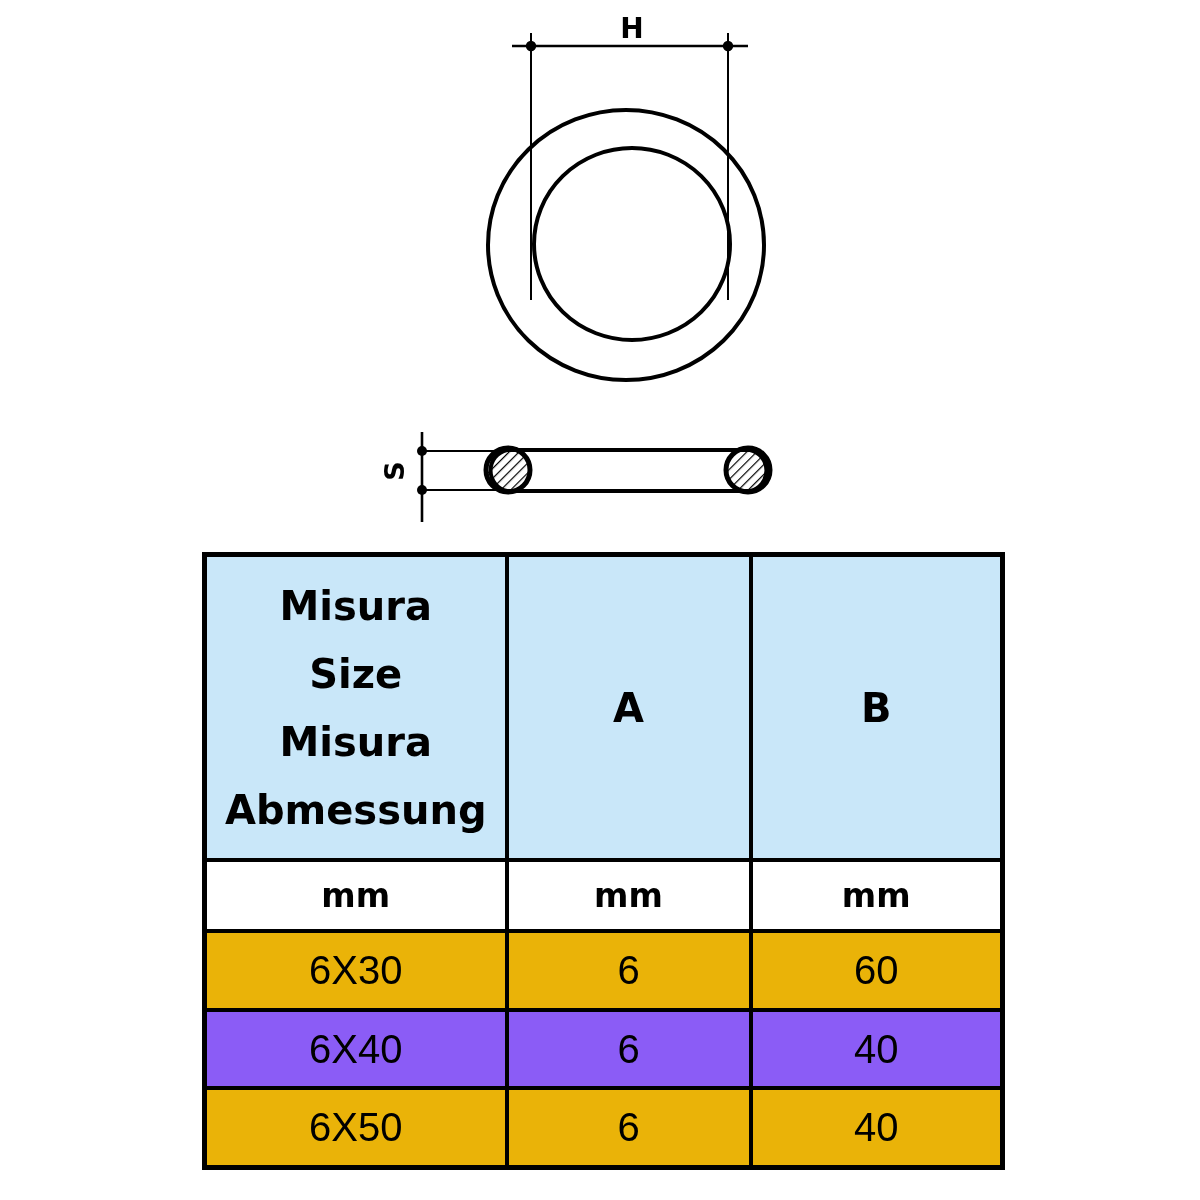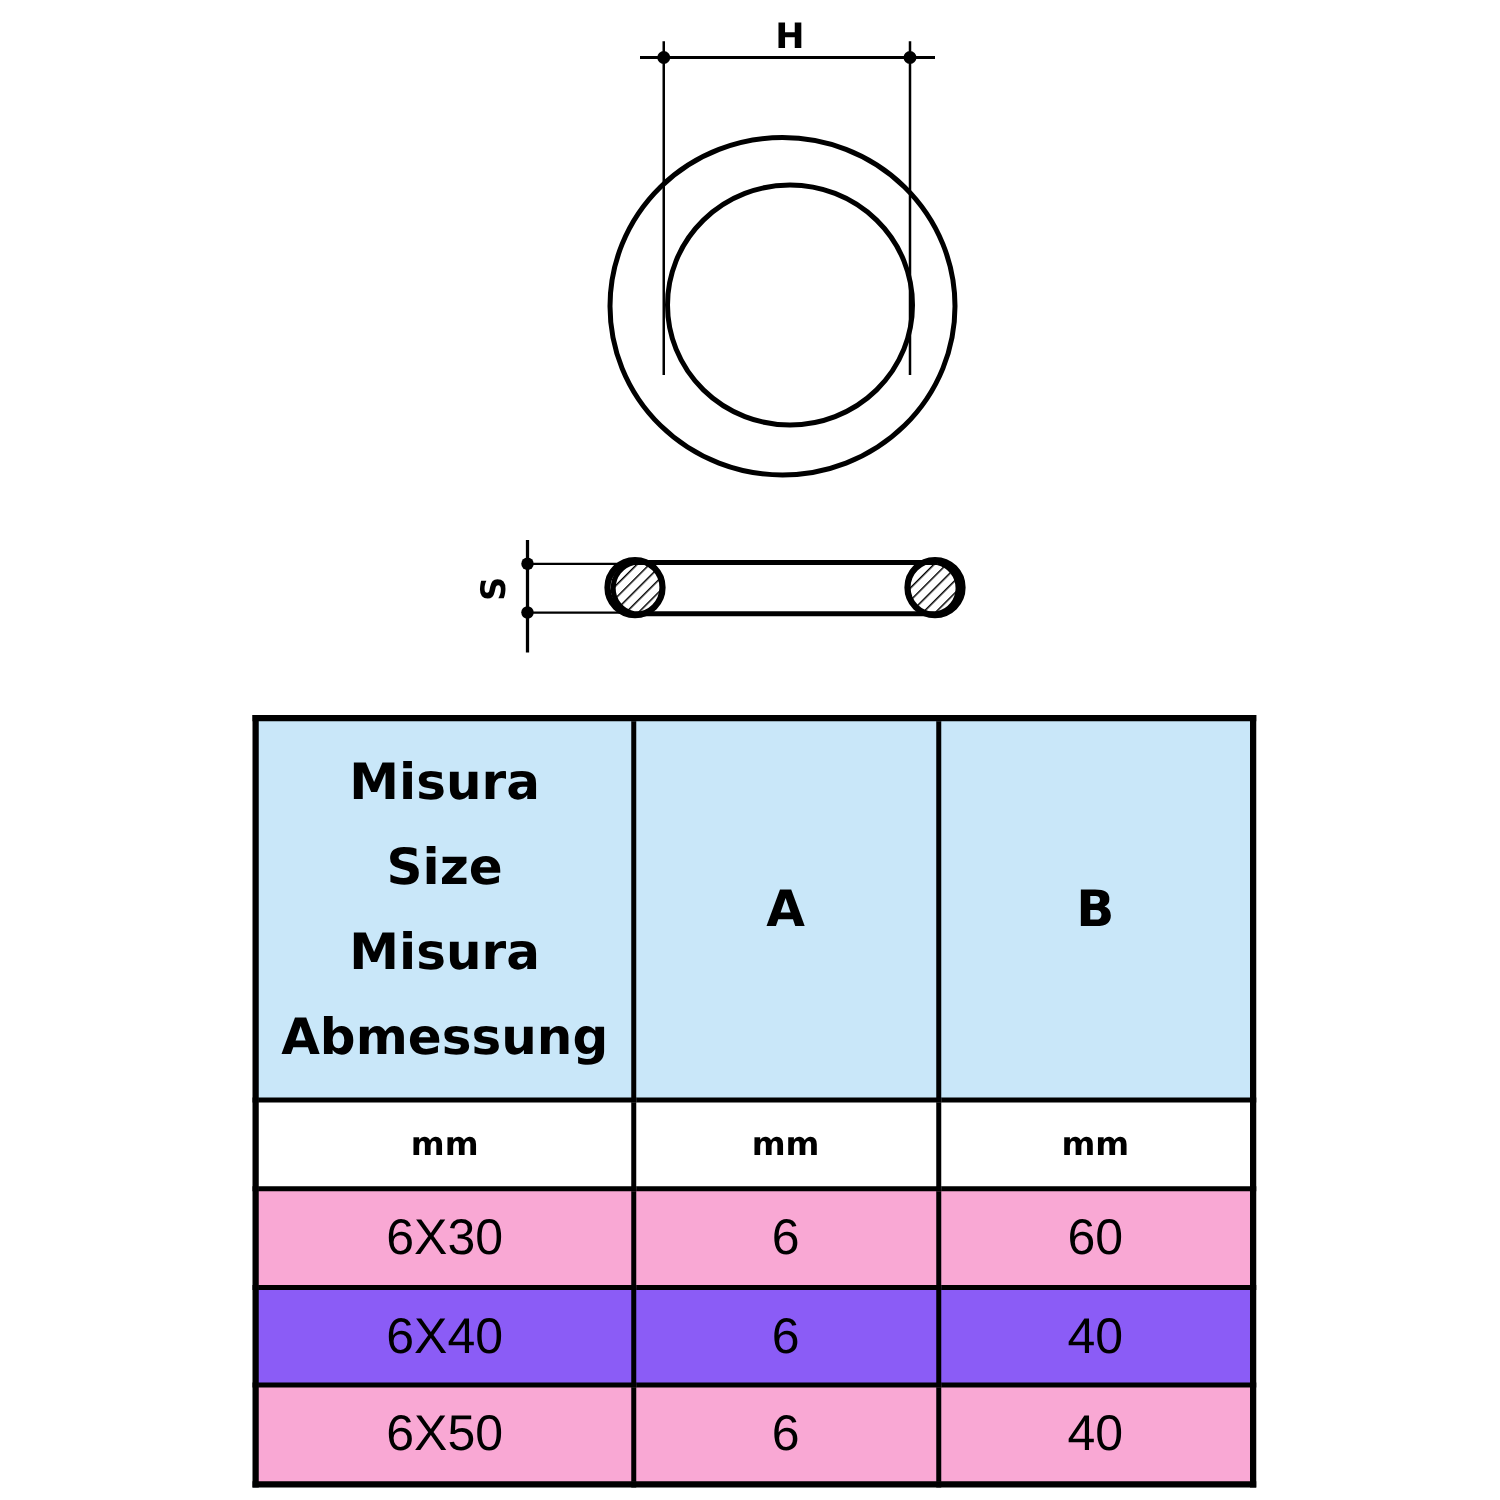--- a/index.html
+++ b/index.html
@@ -49,21 +49,20 @@
     top: 552px;
     width: 798px;
     height: 618px;
   }
   table.spec {
     border-collapse: collapse;
     width: 798px;
     height: 618px;
     table-layout: fixed;
     border: 5px solid #000000;
-    margin-top: 20px;
   }
   table.spec td {
     border: 4px solid #000000;
     text-align: center;
     vertical-align: middle;
     color: #000000;
     padding: 0;
   }
   col.c-size { width: 302px; }
   col.c-a    { width: 244px; }
@@ -88,30 +87,30 @@
     font-family: "DejaVu Sans", sans-serif;
     font-weight: bold;
     font-size: 40px;
   }
 
   .row-unit td {
     background: #ffffff;
     height: 62px;
     font-family: "DejaVu Sans", sans-serif;
     font-weight: bold;
-    font-size: 26px;
+    font-size: 33px;
   }
 
   .row-data td {
     height: 69px;
     font-family: "Liberation Sans", sans-serif;
     font-weight: 400;
     font-size: 40px;
   }
-  .row-data.alt td { background: #f9a8d4; }
+  .row-data.alt td { background: #eab308; }
   .row-data.plain td { background: #8b5cf6; }
 </style>
 </head>
 <body>
 
 <div id="sheet">
 
   <div id="drawing">
     <svg width="1200" height="545" viewBox="0 0 1200 545">
       <defs>

